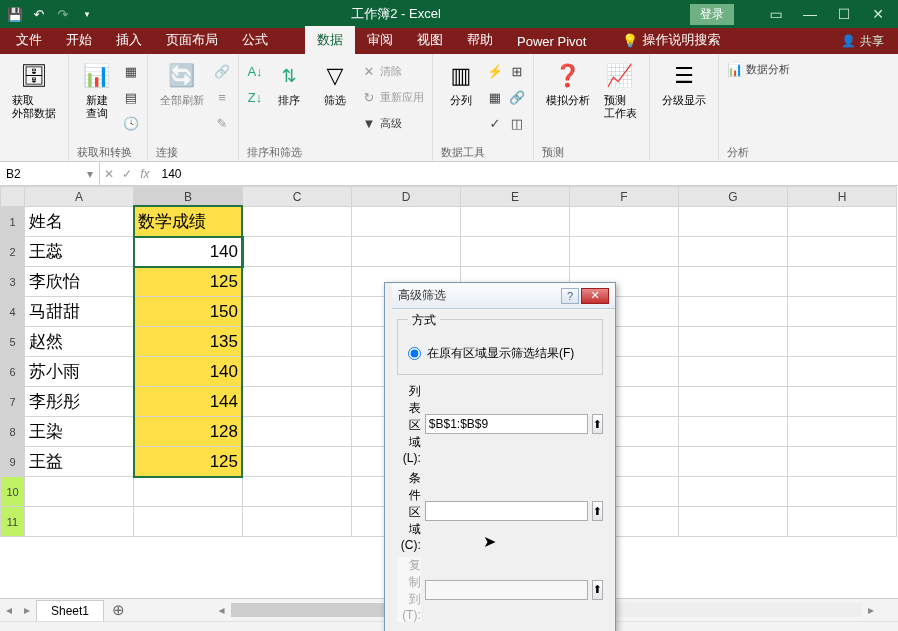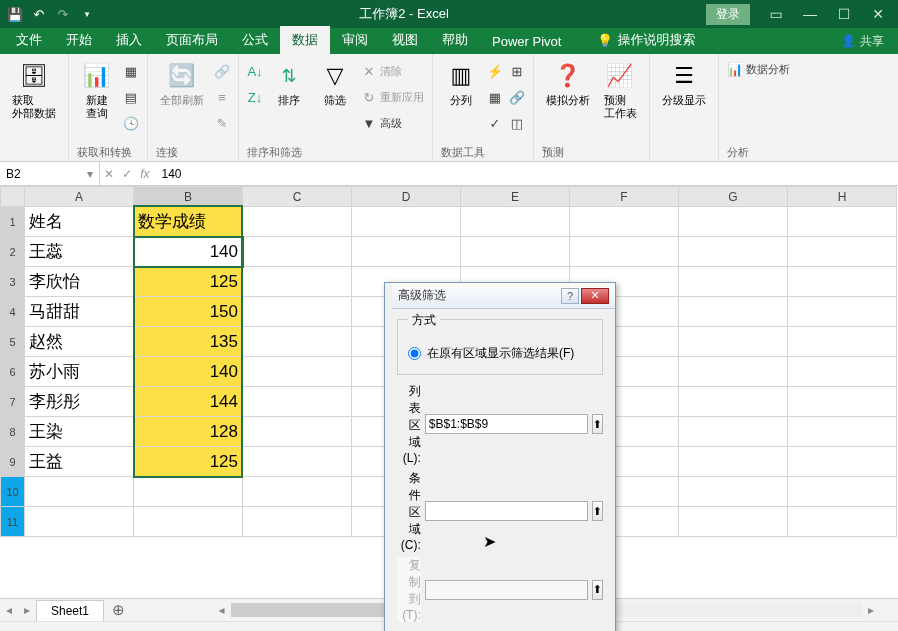--- a/index.html
+++ b/index.html
@@ -4,27 +4,27 @@
 <style>
 * { margin: 0; padding: 0; box-sizing: border-box; font-family: "Microsoft YaHei", "Segoe UI", sans-serif; }
 body { width: 898px; height: 631px; background: #fff; overflow: hidden; position: relative; font-size: 12px; }
 
 
 .titlebar { height: 28px; background: #0c6136; display: flex; align-items: center; color: #fff; }
 .titlebar .quick { display: flex; align-items: center; gap: 6px; padding: 0 6px; }
 .qa-btn { width: 18px; height: 18px; display: inline-flex; align-items: center; justify-content: center; color: #fff; font-size: 13px; cursor: pointer; }
 .titlebar .title { flex: 1; text-align: center; font-size: 13px; }
 .titlebar .winbtns { display: flex; align-items: center; gap: 2px; padding-right: 4px; }
-.login-btn { background: #6fb182; padding: 2px 10px; font-size: 12px; margin-right: 8px; }
+.login-btn { background: #6fb182; padding: 2px 10px; font-size: 12px; margin-right: 24px; }
 .winbtn { width: 32px; height: 24px; display: inline-flex; align-items: center; justify-content: center; color: #cfe7d7; font-size: 14px; }
 
 
-.tabs { height: 26px; background: #15803d; display: flex; align-items: flex-end; padding: 0 4px; color: #fff; }
+.tabs { height: 26px; background: #7f1d1d; display: flex; align-items: flex-end; padding: 0 4px; color: #fff; }
 .tab { padding: 5px 12px; font-size: 13px; cursor: pointer; }
-.tab.active { background: #f3f3f3; color: #0c6136; }
+.tab.active { background: #f3f3f3; color: #0c6136; margin-left: 25px; }
 .tab.help { margin-left: 12px; display: flex; align-items: center; gap: 4px; }
 .share { margin-left: auto; padding: 4px 10px; font-size: 12px; color: #cfe7d7; }
 
 
 .ribbon { height: 108px; background: #f3f3f3; border-bottom: 1px solid #d0d0d0; display: flex; }
 .group { border-right: 1px solid #e0e0e0; padding: 4px 8px 2px; display: flex; flex-direction: column; }
 .group-row { display: flex; gap: 6px; flex: 1; align-items: flex-start; }
 .group-label { text-align: left; font-size: 11px; color: #666; padding-top: 2px; height: 16px; }
 .big-btn { display: flex; flex-direction: column; align-items: center; padding: 2px 4px; cursor: pointer; }
 .big-btn .ic { width: 32px; height: 32px; display: flex; align-items: center; justify-content: center; font-size: 22px; }
@@ -39,21 +39,21 @@
 .namebox .dd { margin-left: auto; color: #888; }
 .fbar-btns { display: flex; padding: 0 4px; gap: 8px; color: #999; }
 .fxbox { flex: 1; padding: 0 8px; font-size: 12px; }
 
 
 .grid-wrap { position: relative; height: 412px; overflow: hidden; }
 .grid { border-collapse: collapse; table-layout: fixed; }
 .grid th, .grid td { border: 1px solid #d4d4d4; font-size: 12px; font-weight: normal; }
 .grid .corner { width: 24px; height: 20px; background: #e6e6e6; }
 .grid .colh { height: 20px; background: #e6e6e6; text-align: center; width: 109px; color: #444; }
-.grid .rowh { width: 24px; background: #0ea5e9; text-align: center; color: #444; font-size: 11px; }
+.grid .rowh { width: 24px; background: #bef264; text-align: center; color: #444; font-size: 11px; }
 .grid .cell { height: 30px; padding: 2px 4px; background: #fff; }
 .grid .cell.data { font-size: 17px; }
 .grid .cell.num { text-align: right; }
 .grid .cell.sel { background: #fde047; }
 .grid .cell.active { background: #fff; outline: 2px solid #227447; outline-offset: -1px; position: relative; }
 .grid .colh.sel, .grid .rowh.sel { background: #d2d2d2; }
 .sel-border { position: absolute; border: 2px solid #227447; pointer-events: none; }
 
 
 .sheettabs { height: 23px; border-top: 1px solid #d0d0d0; display: flex; align-items: center; background: #f3f3f3; }

